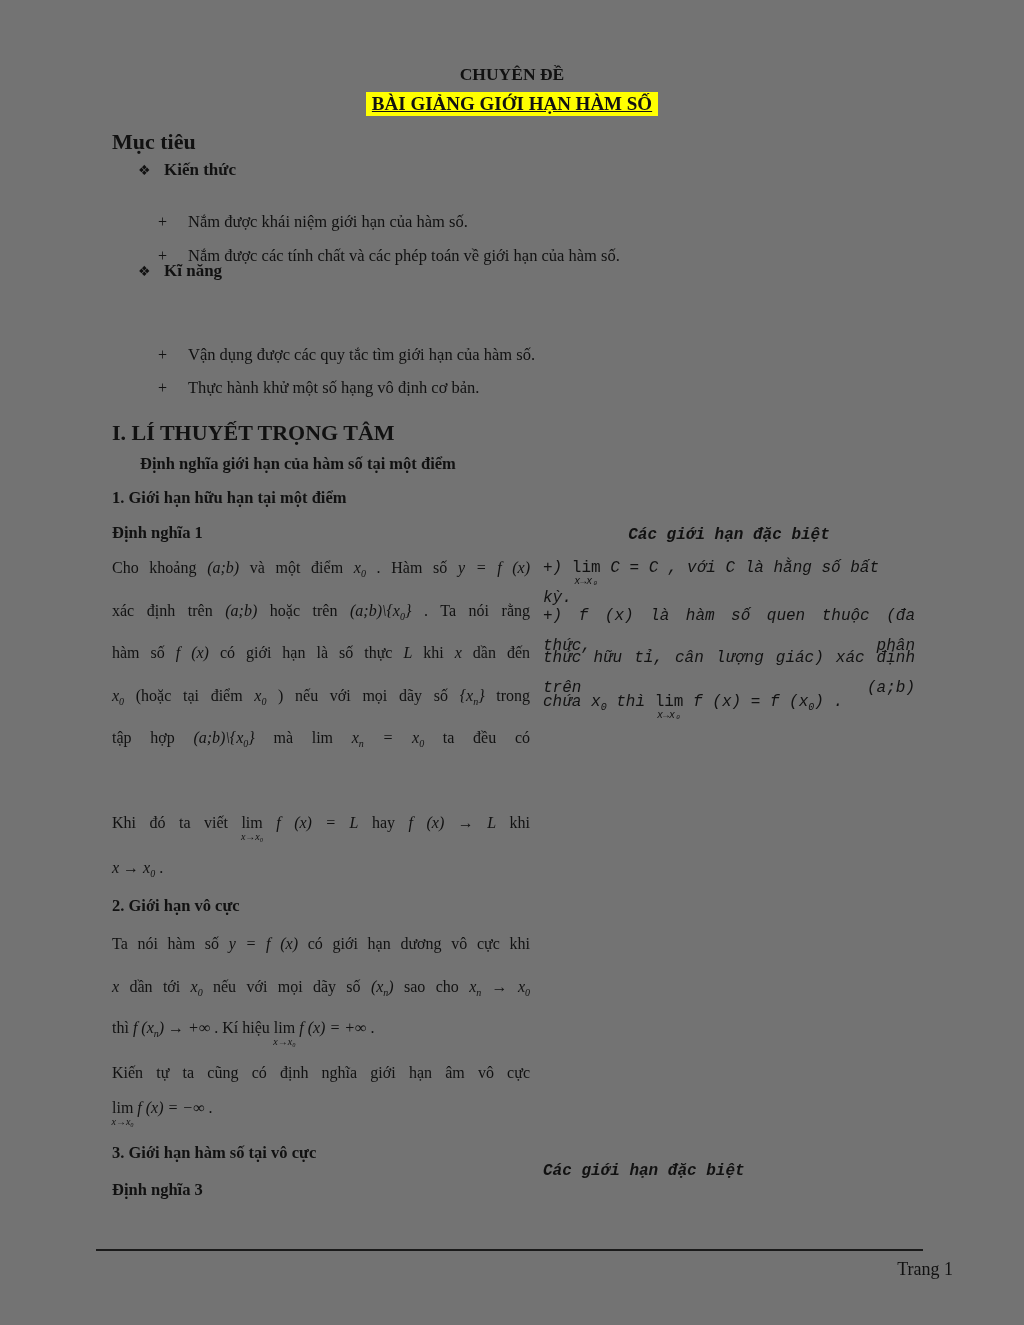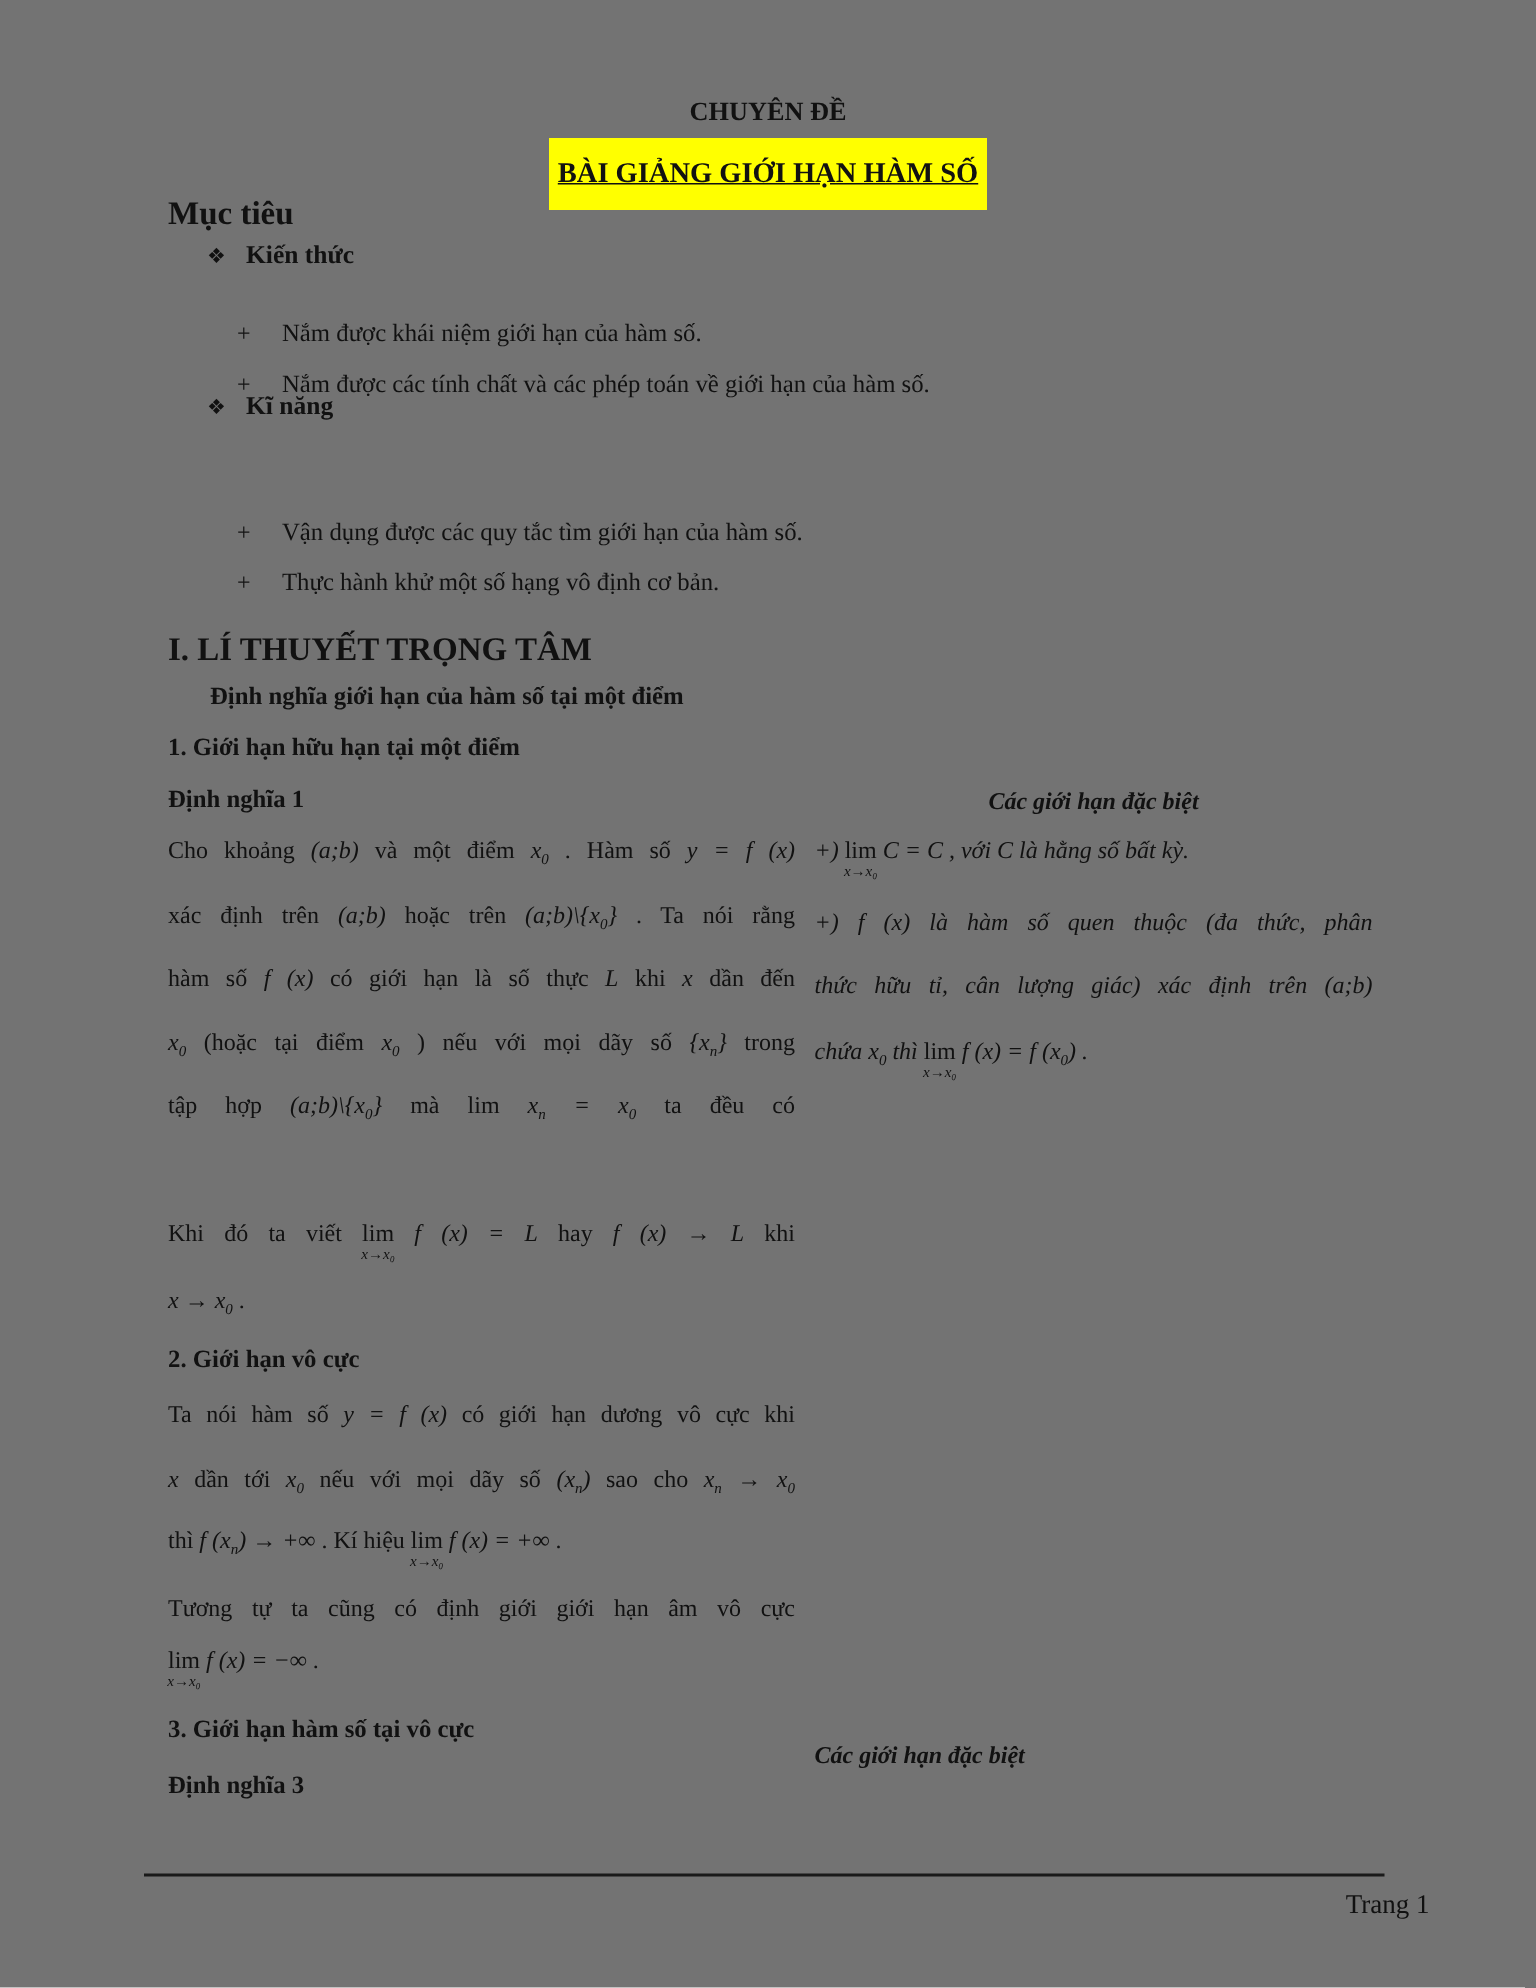--- a/index.html
+++ b/index.html
@@ -14,32 +14,32 @@
   }
   .kicker{
     position:absolute;left:0;top:62px;width:100%;
     text-align:center;font-weight:bold;font-size:17.5px;line-height:24px;
   }
   .title-row{position:absolute;left:0;top:92px;width:100%;text-align:center;}
   .title-highlight{
     display:inline-block;
     font-weight:bold;font-size:19px;line-height:24px;
     text-decoration:underline;
-    padding:12px 6px;
+    padding:0 6px;
   }
   .h-bold{position:absolute;font-weight:bold;font-size:22px;line-height:26px;white-space:nowrap;}
   .h-bold2{position:absolute;font-weight:bold;font-size:16.5px;line-height:26px;white-space:nowrap;}
   .obj-group{position:absolute;line-height:26px;white-space:nowrap;}
   .diamond{display:inline-block;width:26px;font-size:14px;font-family:"DejaVu Sans",sans-serif;}
   .obj-label{font-weight:bold;font-size:17px;}
   .obj-item{position:absolute;line-height:26px;font-size:16.5px;white-space:nowrap;margin-top:19px;}
   .plus-marker{display:inline-block;width:30px;font-size:16px;}
   .ln{position:absolute;height:30px;line-height:30px;font-size:16px;}
   .lc{left:112px;width:418px;}
-  .rc{left:543px;width:372px;}
+  .rc{left:543px;width:372px;font-family:Liberation Mono, monospace;}
   .just{text-align:justify;text-align-last:justify;}
   .bold{font-weight:bold;white-space:nowrap;}
   .bi{font-weight:bold;font-style:italic;}
   .center{text-align:center;text-align-last:center;}
   sub{font-size:10px;font-style:italic;vertical-align:-4px;line-height:0;}
   .lim{display:inline-block;position:relative;line-height:20px;vertical-align:baseline;}
   .limsub{
     position:absolute;left:50%;top:19px;transform:translateX(-50%);
     font-size:10px;line-height:1;white-space:nowrap;font-style:italic;
   }
@@ -95,21 +95,21 @@
   <div class="ln lc just" style="top:681px"><i>x</i><sub>0</sub> (hoặc tại điểm <i>x</i><sub>0</sub> ) nếu với mọi dãy số <i>{</i><i>x</i><sub>n</sub><i>}</i> trong</div>
   <div class="ln lc just" style="top:723px">tập hợp <i>(a;b)\{</i><i>x</i><sub>0</sub><i>}</i> mà lim <i>x</i><sub>n</sub><i> = </i><i>x</i><sub>0</sub> ta đều có</div>
   <div class="ln lc just" style="top:808px">Khi đó ta viết <span class="lim"><span>lim</span><span class="limsub">x→x₀</span></span><i> f (x) = L</i> hay <i>f (x) → L</i> khi</div>
   <div class="ln lc" style="top:853px"><i>x → </i><i>x</i><sub>0</sub> .</div>
 
   <div class="ln lc bold" style="top:891px;font-size:16.5px">2. Giới hạn vô cực</div>
 
   <div class="ln lc just" style="top:929px">Ta nói hàm số <i>y = f (x)</i> có giới hạn dương vô cực khi</div>
   <div class="ln lc just" style="top:972px"><i>x</i> dần tới <i>x</i><sub>0</sub> nếu với mọi dãy số <i>(</i><i>x</i><sub>n</sub><i>)</i> sao cho <i>x</i><sub>n</sub><i> → </i><i>x</i><sub>0</sub></div>
   <div class="ln lc" style="top:1013px">thì <i>f (</i><i>x</i><sub>n</sub><i>) → +∞</i> . Kí hiệu <span class="lim"><span>lim</span><span class="limsub">x→x₀</span></span><i> f (x) = +∞</i> .</div>
-  <div class="ln lc just" style="top:1058px">Tương tự ta cũng có định giới giới hạn âm vô cực</div>
+  <div class="ln lc just" style="top:1058px">Kiến tự ta cũng có định nghĩa giới hạn âm vô cực</div>
   <div class="ln lc" style="top:1093px"><span class="lim"><span>lim</span><span class="limsub">x→x₀</span></span><i> f (x) = −∞</i> .</div>
 
   <div class="ln lc bold" style="top:1138px;font-size:16.5px">3. Giới hạn hàm số tại vô cực</div>
   <div class="ln rc bi" style="top:1156px">Các giới hạn đặc biệt</div>
   <div class="ln lc bold" style="top:1175px;font-size:16.5px">Định nghĩa 3</div>
 
   <div class="footer-rule"></div>
   <div class="page-number">Trang 1</div>
 
 </div>

